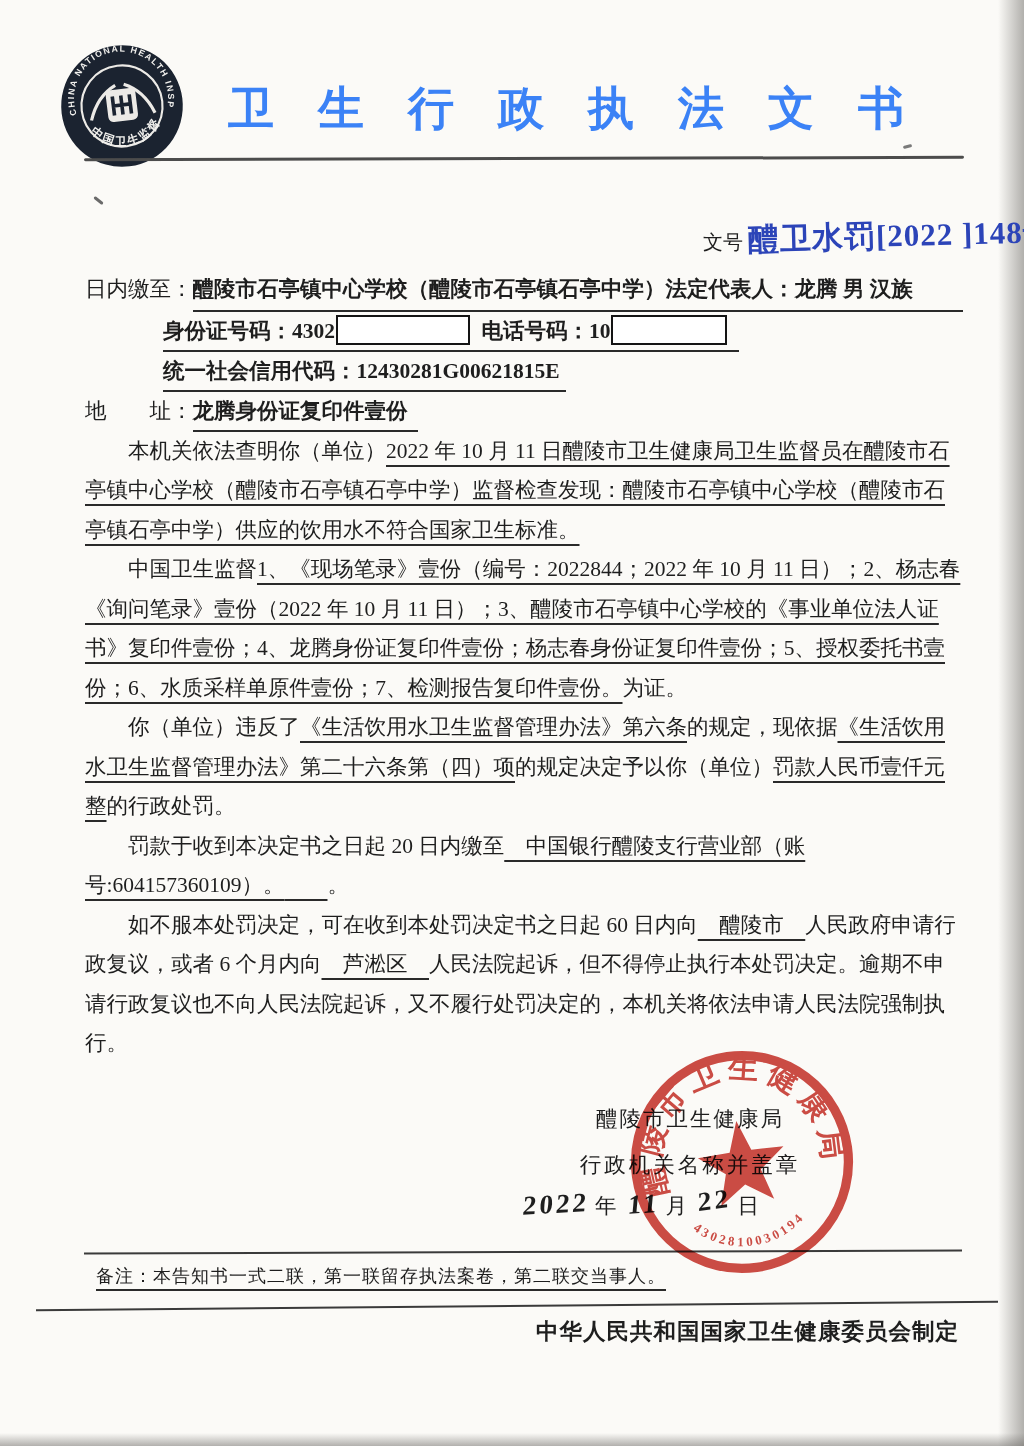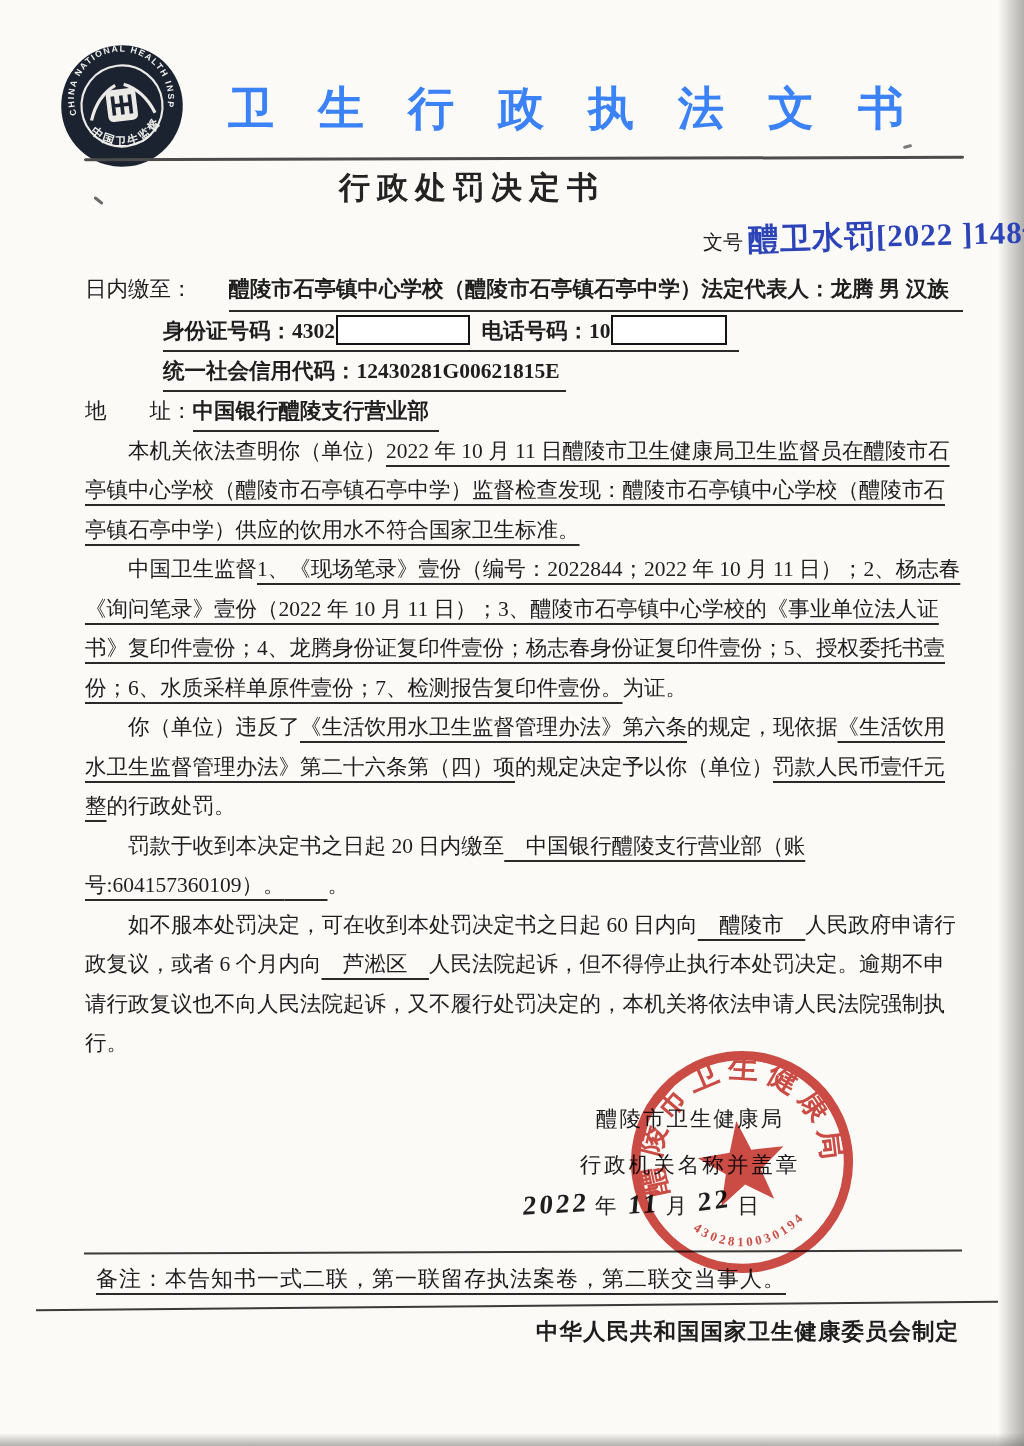--- a/index.html
+++ b/index.html
@@ -22,21 +22,21 @@
     transform:rotate(-0.15deg);border-radius:2px;}
   .doc-title{position:absolute;left:0;top:167px;width:944px;text-align:center;font-size:31px;
     font-weight:bold;letter-spacing:7px;color:#232323;}
   .doc-no{position:absolute;left:703px;top:218px;font-size:20px;white-space:nowrap;}
   .doc-no .hw-blue{display:inline-block;color:#2c44b8;font-size:31px;font-weight:bold;
     transform:rotate(-1.5deg) translateY(-3px);letter-spacing:1px;}
   
   .doc-body{position:absolute;top:270px;left:85px;width:878px;font-size:21.5px;line-height:39.5px;}
   .u{text-decoration:underline;text-underline-offset:7px;text-decoration-thickness:1.6px;text-decoration-color:#2a2a2a;}
   .party-row1{display:flex;}
-  .party-row1 .fill{flex:1;border-bottom:2px solid #2a2a2a;font-weight:700;white-space:nowrap;overflow:hidden;margin-left:36px;}
+  .party-row1 .fill{flex:1;border-bottom:2px solid #2a2a2a;font-weight:700;white-space:nowrap;overflow:hidden;}
   .party-row2,.party-row3{margin-left:78px;}
   .fill-line{display:inline-block;border-bottom:2px solid #2a2a2a;font-weight:700;line-height:37px;padding-right:6px;}
   .redact{display:inline-block;background:#ffffff;border:2.5px solid #141414;height:26px;
     vertical-align:-7px;margin:0 6px 0 1px;}
   .redact.id{width:130px;}
   .redact.phone{width:112px;}
   .party-row4 .u-line{display:inline-block;border-bottom:2px solid #2a2a2a;font-weight:700;line-height:37px;padding-right:10px;}
   .para{text-indent:2em;margin:0;}
   
   .sig{position:absolute;left:520px;top:1104px;width:340px;text-align:center;font-size:21.5px;z-index:2;}
@@ -45,21 +45,21 @@
   .sig-date{white-space:nowrap;transform:translateX(-52px);display:block;}
   .hw{display:inline-block;font-size:27px;font-weight:600;transform:skewX(-8deg) rotate(-3deg);
     letter-spacing:3px;margin:0 6px;}
   .hw.day{transform:skewX(-6deg) rotate(-8deg) translateY(-4px);}
   .seal{position:absolute;left:618px;top:1038px;width:248px;height:248px;z-index:3;
     opacity:0.88;mix-blend-mode:multiply;transform:rotate(-8deg);}
   .seal-ring-text{font-size:29px;font-weight:bold;fill:#c8342c;letter-spacing:7px;}
   .seal-code{font-size:12.5px;font-weight:bold;fill:#c8342c;letter-spacing:3px;}
   
   .f-line1{position:absolute;left:84px;top:1251px;width:878px;border-top:2.5px solid #3a3a3a;transform:rotate(-0.2deg);}
-  .remark{position:absolute;left:96px;top:1264px;font-size:22px;letter-spacing:1px;text-align:center;}
+  .remark{position:absolute;left:96px;top:1264px;font-size:18px;letter-spacing:1px;text-align:center;}
   .f-line2{position:absolute;left:36px;top:1305px;width:962px;border-top:2.5px solid #3a3a3a;transform:rotate(-0.5deg);}
   .issuer{position:absolute;left:536px;top:1316px;font-size:22.5px;font-weight:600;letter-spacing:1px;}
   
   .logo-arc{font-size:8.2px;font-weight:bold;fill:#f2f1ee;letter-spacing:1.4px;font-family:"Liberation Sans",sans-serif;}
   .logo-bottom{font-size:11px;font-weight:bold;fill:#f2f1ee;letter-spacing:2px;}
 </style>
 </head>
 <body>
 
 <div class="page">
@@ -81,21 +81,20 @@
       <text class="logo-bottom"><textPath href="#logoArcBot" startOffset="4%">中国卫生监督</textPath></text>
       <path d="M 30 70 Q 38 48 56 40" fill="none" stroke="#eceae6" stroke-width="3"></path>
       <path d="M 90 70 Q 82 48 64 40" fill="none" stroke="#eceae6" stroke-width="3"></path>
       <rect x="46" y="44" width="28" height="30" rx="5" fill="#eceae6"></rect>
       <path d="M 52 50 v 18 m 8 -18 v 18 m 8 -18 v 18 M 52 59 h 16" stroke="#1b2330" stroke-width="3.4" fill="none"></path>
     </svg>
   </div>
 
   <div class="form-title">卫生行政执法文书</div>
   <div class="rule"></div>
-  <div class="doc-title">行政处罚决定书</div>
 
   <div class="doc-no">
     <span>文号</span>
     <span class="hw-blue">醴卫水罚[2022 ]148号</span>
   </div>
 
   <div class="doc-body">
 
     <div class="party-row1">
       <span>日内缴至：</span>
@@ -109,21 +108,21 @@
       </span>
     </div>
 
     <div class="party-row3">
       <span class="fill-line">
         <span>统一社会信用代码：</span><span>12430281G00621815E</span>
       </span>
     </div>
 
     <div class="party-row4">
-      <span>地　　址：</span><span class="u-line">中国银行醴陵支行营业部</span>
+      <span>地　　址：</span><span class="u-line">龙腾身份证复印件壹份</span>
     </div>
 
     <p class="para"><span>本机关依法查明你（单位）</span><span class="u">2022 年 10 月 11 日醴陵市卫生健康局卫生监督员在醴陵市石亭镇中心学校（醴陵市石亭镇石亭中学）监督检查发现：醴陵市石亭镇中心学校（醴陵市石亭镇石亭中学）供应的饮用水不符合国家卫生标准。</span></p>
     <p class="para"><span>中国卫生监督</span><span class="u">1、《现场笔录》壹份（编号：2022844；2022 年 10 月 11 日）；2、杨志春《询问笔录》壹份（2022 年 10 月 11 日）；3、醴陵市石亭镇中心学校的《事业单位法人证书》复印件壹份；4、龙腾身份证复印件壹份；杨志春身份证复印件壹份；5、授权委托书壹份；6、水质采样单原件壹份；7、检测报告复印件壹份。</span><span>为证。</span></p>
     <p class="para"><span>你（单位）违反了</span><span class="u">《生活饮用水卫生监督管理办法》第六条</span><span>的规定，现依据</span><span class="u">《生活饮用水卫生监督管理办法》第二十六条第（四）项</span><span>的规定决定予以你（单位）</span><span class="u">罚款人民币壹仟元整</span><span>的行政处罚。</span></p>
     <p class="para"><span>罚款于收到本决定书之日起 20 日内缴至</span><span class="u">　中国银行醴陵支行营业部（账号:604157360109）。</span><span class="u">　　</span><span>。</span></p>
     <p class="para"><span>如不服本处罚决定，可在收到本处罚决定书之日起 60 日内向</span><span class="u">　醴陵市　</span><span>人民政府申请行政复议，或者 6 个月内向</span><span class="u">　芦淞区　</span><span>人民法院起诉，但不得停止执行本处罚决定。逾期不申请行政复议也不向人民法院起诉，又不履行处罚决定的，本机关将依法申请人民法院强制执行。</span></p>
   </div>
 
   <div class="sig">

